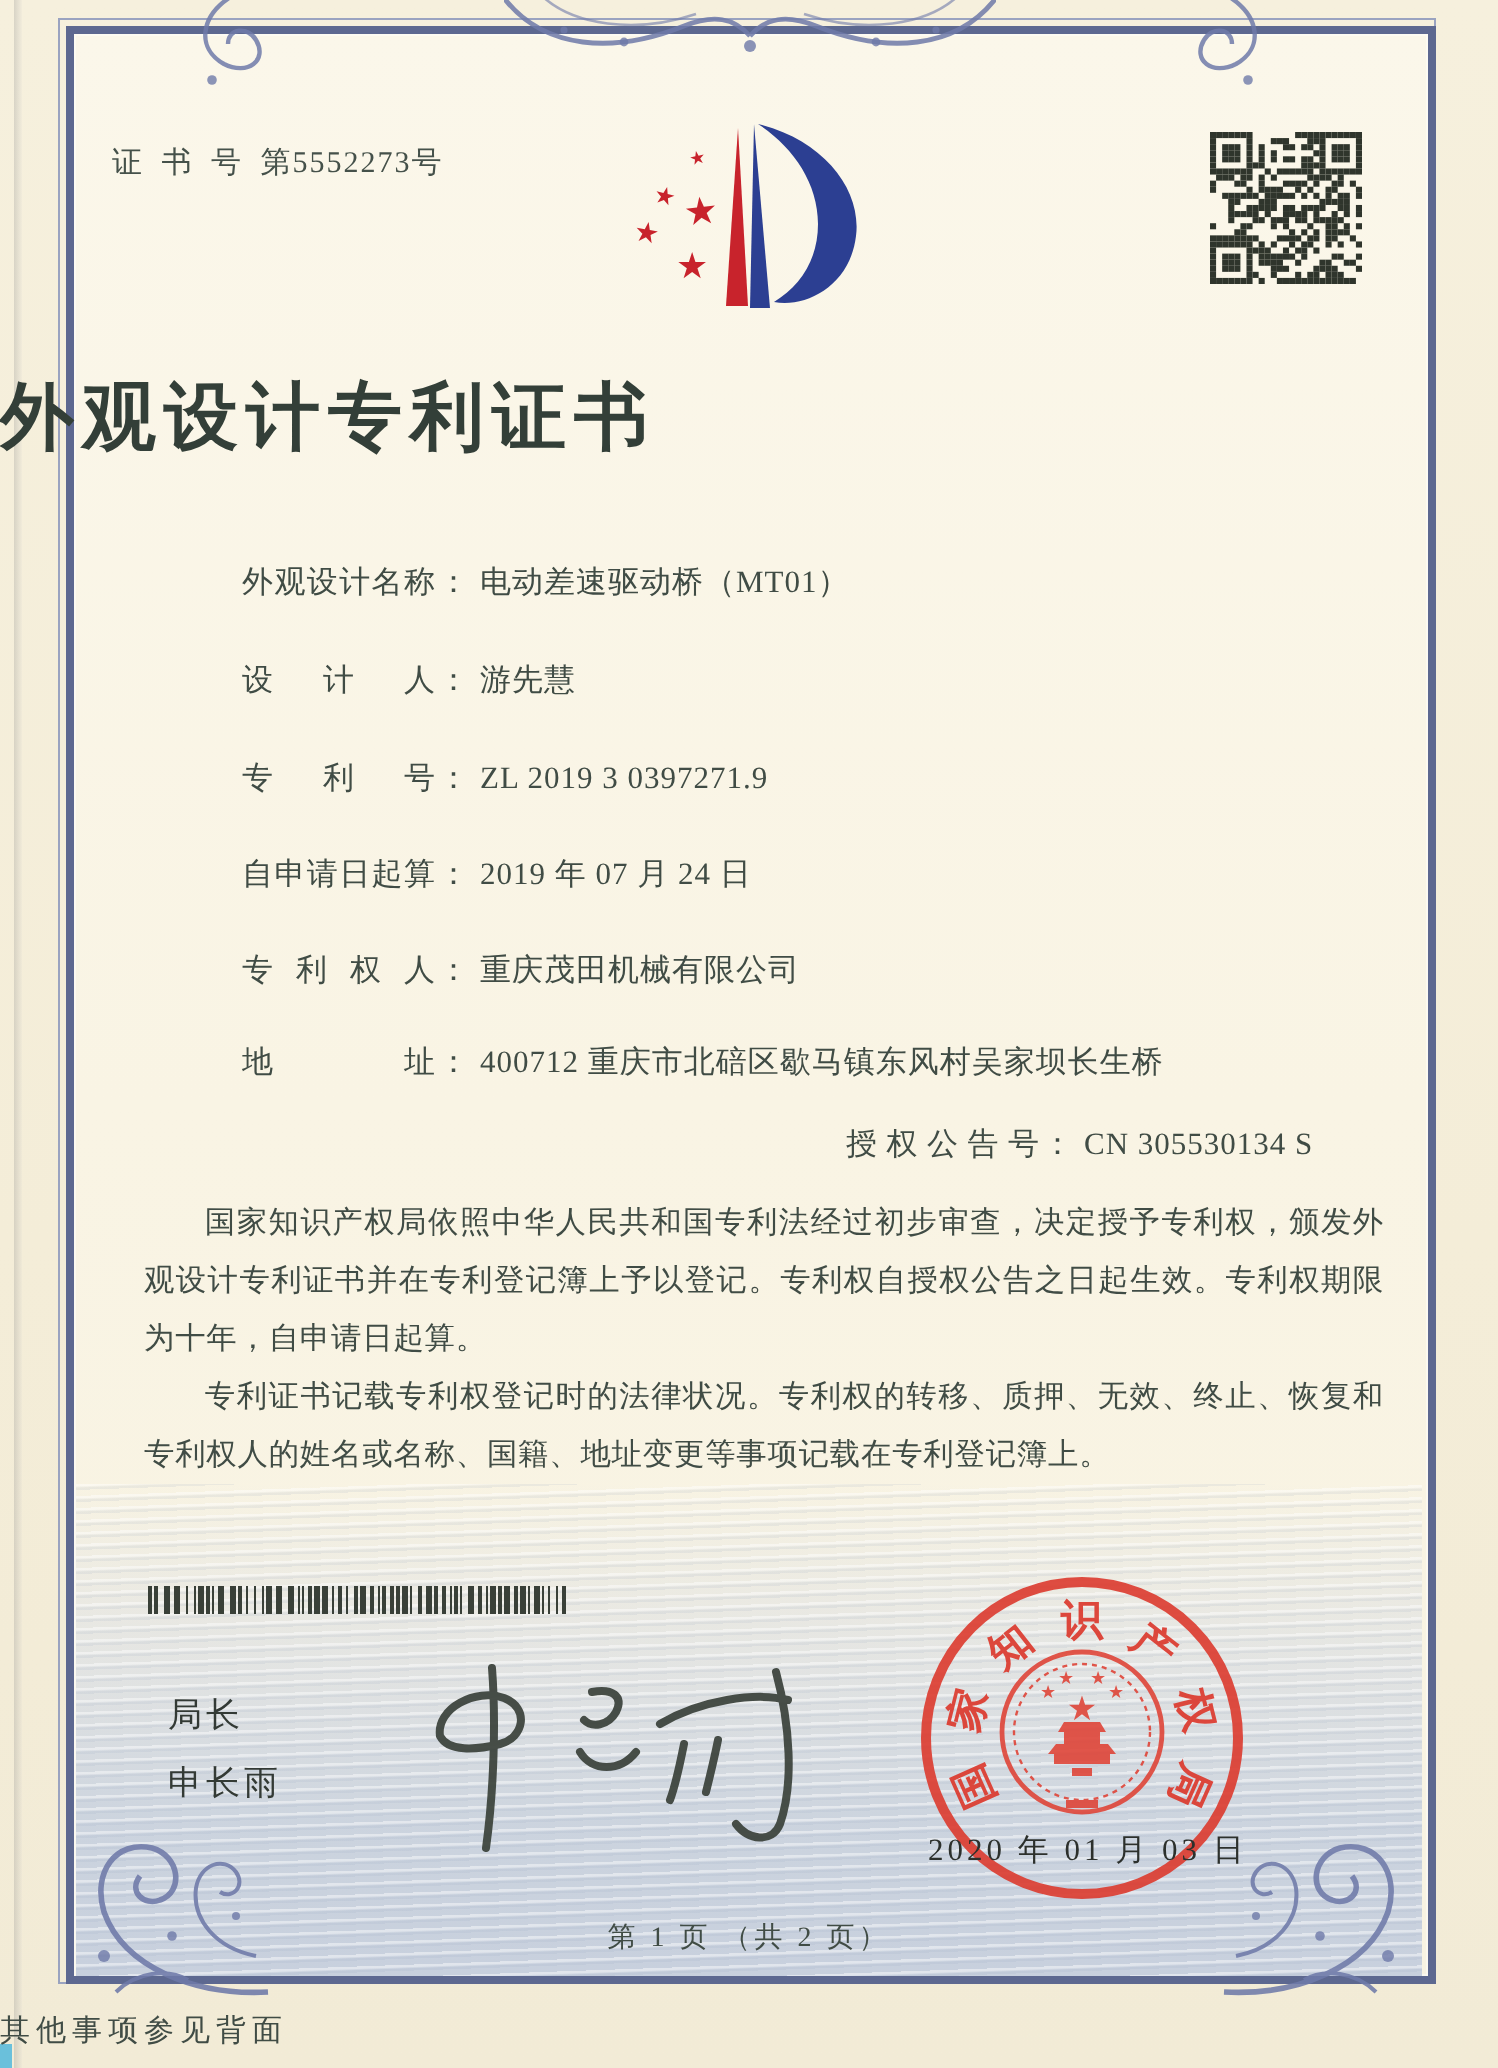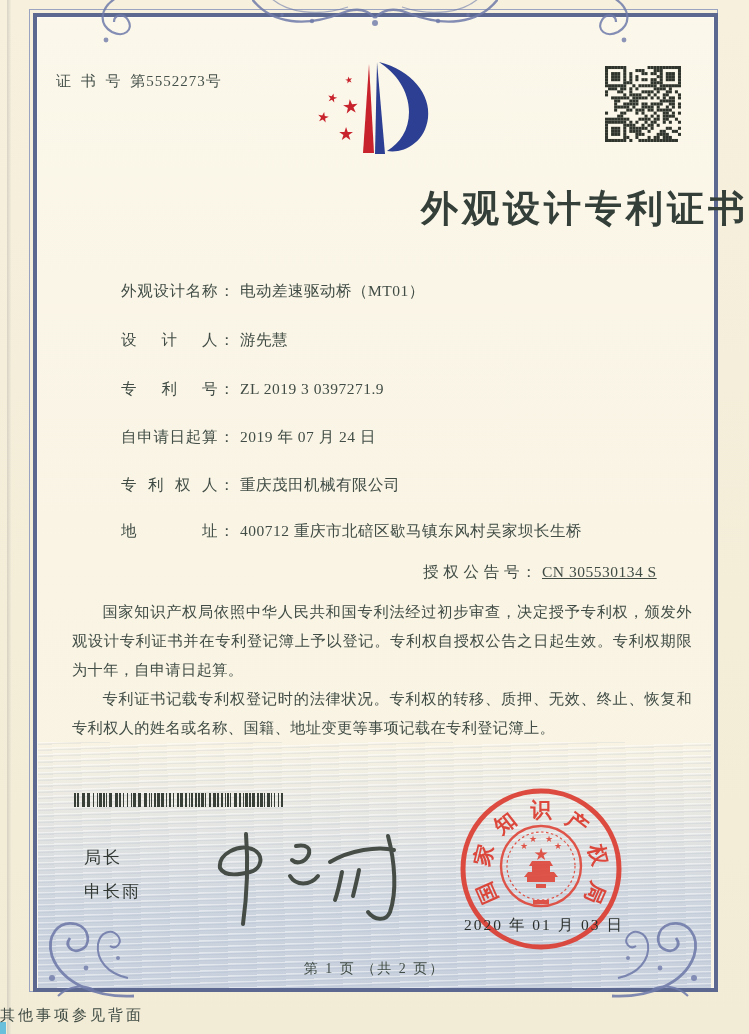--- a/index.html
+++ b/index.html
@@ -19,27 +19,27 @@
   .band{position:absolute;left:38px;top:742px;width:673px;height:246px;
     background:
       repeating-linear-gradient(178deg,rgba(255,255,255,.45) 0 1px,rgba(150,166,192,.14) 2px 3px,rgba(255,255,255,0) 3px 6px),
       linear-gradient(180deg,rgba(210,217,228,0) 0,rgba(207,214,226,.55) 95px,rgba(200,209,222,.92) 170px,rgba(197,206,221,.95) 100%);}
   .content{position:absolute;inset:0;z-index:3;}
   .orn{position:absolute;z-index:4;color:#6f7aa9;}
   .cert-no{position:absolute;left:56px;top:72px;font-size:15px;letter-spacing:1px;word-spacing:4px;color:#45514a;}
   .logo{position:absolute;left:297px;top:50px;width:156px;height:120px;}
   .logo .star{position:absolute;color:#c8232c;line-height:1;font-family:"DejaVu Sans","Liberation Sans",sans-serif;}
   .qr{position:absolute;left:605px;top:66px;width:76px;height:76px;}
-  .title{position:absolute;left:0;right:0;top:184px;text-align:right;
+  .title{position:absolute;left:0;right:0;top:184px;text-align:left;
     font-size:37px;font-weight:700;letter-spacing:4px;color:#333f38;}
   .fields{position:absolute;left:74px;top:0;width:620px;font-size:15.5px;letter-spacing:.5px;}
   .frow{position:absolute;left:0;white-space:nowrap;}
   .flabel{display:inline-block;width:97px;text-align:justify;text-align-last:justify;margin-left:47px;}
   .fcolon{display:inline-block;margin:0 5px 0 1px;}
-  .fgroup2{position:absolute;left:302px;top:0;white-space:nowrap;text-decoration:underline;}
+  .fgroup2{position:absolute;left:302px;top:0;white-space:nowrap;}
   .paras{position:absolute;left:72px;top:597px;width:620px;font-size:15.2px;line-height:29px;
     text-align:justify;letter-spacing:.4px;}
   .paras p{margin:0;text-indent:2em;}
   .barcode{position:absolute;left:74px;top:793px;width:214px;height:14px;}
   .director{position:absolute;left:84px;top:841px;font-family:"Liberation Sans","DejaVu Sans",sans-serif;
     font-size:17px;color:#333a35;line-height:34px;letter-spacing:2px;}
   .signature{position:absolute;left:192px;top:820px;width:215px;height:110px;}
   .seal{position:absolute;left:452px;top:780px;width:178px;height:178px;}
   .seal-arc{position:absolute;inset:0;font-size:21px;font-weight:700;color:#dc3a2e;opacity:.92;}
   .seal-arc span{position:absolute;}

